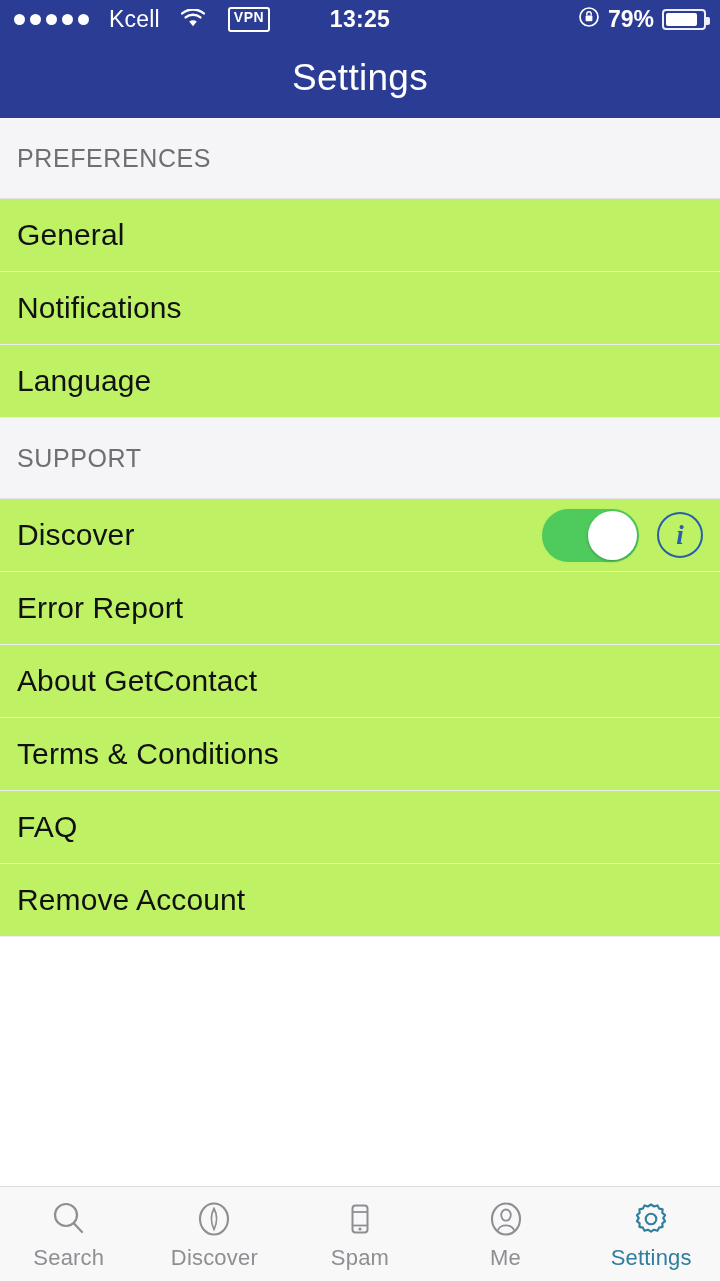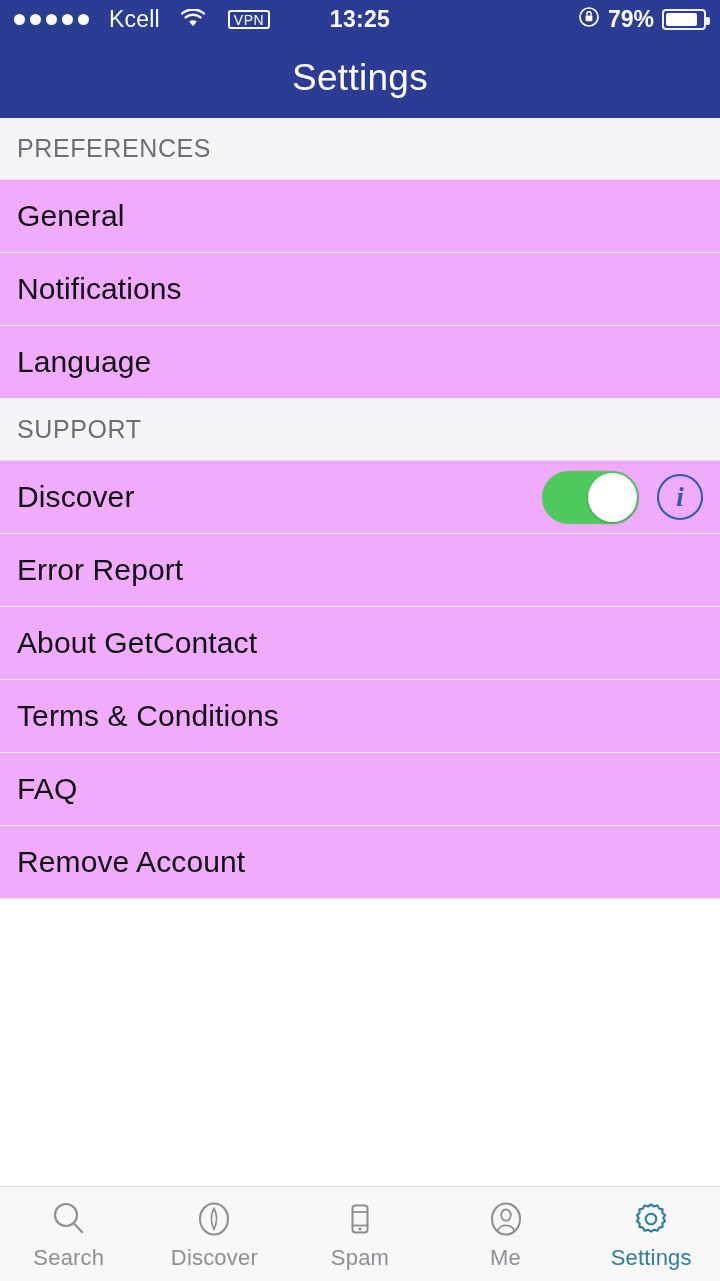--- a/index.html
+++ b/index.html
@@ -17,22 +17,22 @@
     display:flex; align-items:center; position:relative;
     padding:0 14px; flex:none;
   }
   .sb-left { display:flex; align-items:center; gap:20px; }
   .dots { display:flex; gap:5px; align-items:center; }
   .dot { width:11px; height:11px; border-radius:50%; background:#ffffff; }
   .carrier { font-size:23px; font-weight:400; letter-spacing:.2px; }
   .wifi { width:26px; height:20px; position:relative; display:block; }
   .vpn-badge {
     border:2px solid #ffffff; border-radius:3px;
-    font-size:14px; font-weight:400; letter-spacing:.5px;
-    padding:1px 4px 0; line-height:1; margin-left:2px;
+    font-size:14px; font-weight:700; letter-spacing:.5px;
+    padding:1px 4px 6px; line-height:1; margin-left:2px;
   }
   .sb-center {
     position:absolute; left:0; right:0; text-align:center;
     font-size:23px; font-weight:700; letter-spacing:.3px; pointer-events:none;
   }
   .sb-right { margin-left:auto; display:flex; align-items:center; gap:8px; }
   .battery-pct { font-size:23px; font-weight:700; }
   .battery {
     width:44px; height:21px; border:2px solid rgba(255,255,255,.92);
     border-radius:4px; position:relative; display:block;
@@ -47,27 +47,27 @@
   
   .navbar {
     height:80px; background:#2a3c93; color:#fff;
     display:flex; align-items:center; justify-content:center; flex:none;
   }
   .nav-title { font-size:37px; font-weight:400; letter-spacing:.3px; }
 
   
   .content { flex:1 1 auto; background:#fff; overflow:hidden; }
   .section-header {
-    background:#f5f5f7; height:62px; display:flex; align-items:center;
+    background:#f5f5f7; height:81px; display:flex; align-items:center;
     padding:0 17px; color:#6e6e73; font-size:25px; letter-spacing:.6px;
     border-bottom:1px solid #e3e3e6;
   }
   .row {
     height:73px; display:flex; align-items:center; padding:0 17px;
-    background:#f0abfc; border-bottom:1px solid #ececee; position:relative;
+    background:#bef264; border-bottom:1px solid #ececee; position:relative;
   }
   .row-label { font-size:30px; color:#111113; font-weight:400; letter-spacing:.1px; }
   .row-accessory { margin-left:auto; display:flex; align-items:center; gap:18px; }
 
   
   .toggle {
     width:97px; height:53px; border-radius:27px; background:#4ecb5c;
     position:relative; display:block; box-shadow:0 0 0 1px rgba(0,0,0,.02);
   }
   .toggle .knob {

